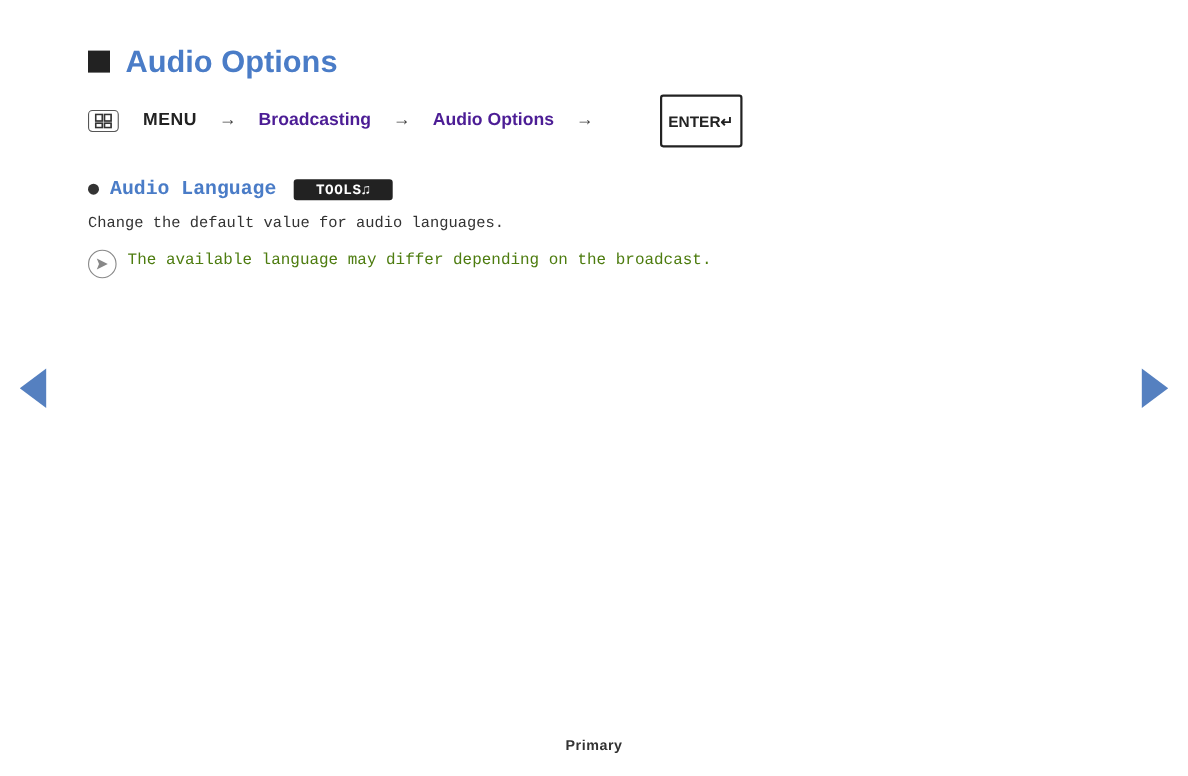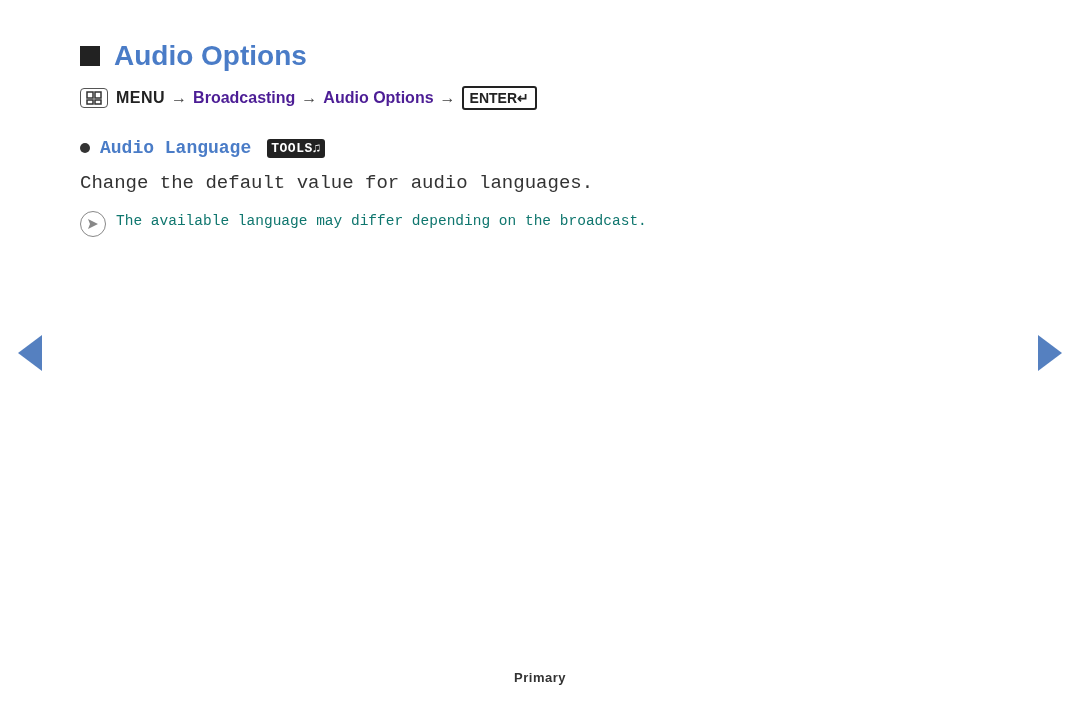--- a/index.html
+++ b/index.html
@@ -49,21 +49,21 @@
     .subtitle {
       font-size: 15px;
       color: #555555;
       margin-bottom: 18px;
       margin-left: 0;
     }
 
     .breadcrumb-row {
       display: flex;
       align-items: center;
-      gap: 6px;
+      gap: 20px;
       font-size: 16px;
       font-weight: 600;
       margin-bottom: 28px;
     }
 
     .menu-icon {
       display: inline-flex;
       align-items: center;
       justify-content: center;
       border: 1.5px solid #555;
@@ -91,24 +91,25 @@
       color: #4c1d95;
       font-weight: 600;
     }
 
     .enter-icon {
       display: inline-flex;
       align-items: center;
       justify-content: center;
       border: 2px solid #222;
       border-radius: 3px;
-      padding: 2px 6px;
+      padding: 14px 6px;
       font-size: 14px;
       font-weight: 700;
       color: #222;
+      margin-left: 40px;
     }
 
     .section {
       margin-bottom: 0;
       font-family: Liberation Mono, monospace;
     }
 
     .bullet-row {
       display: flex;
       align-items: center;
@@ -129,29 +130,29 @@
       font-weight: 600;
       color: #4a7cc7;
     }
 
     .tools-badge {
       display: inline-block;
       background: #222;
       color: #fff;
       font-size: 13px;
       font-weight: 600;
-      padding: 2px 4px;
+      padding: 2px 20px;
       border-radius: 3px;
       margin-left: 6px;
       vertical-align: middle;
       letter-spacing: 0.5px;
     }
 
     .description {
-      font-size: 19px;
+      font-size: 14px;
       color: #333;
       margin-bottom: 12px;
       line-height: 1.6;
     }
 
     .links-line {
       font-size: 15.5px;
       color: #333;
       line-height: 1.7;
       margin-bottom: 14px;
@@ -160,21 +161,21 @@
     .blue-link {
       color: #4a7cc7;
       font-weight: 600;
     }
 
     .note-row {
       display: flex;
       align-items: flex-start;
       gap: 10px;
       font-size: 14.5px;
-      color: #0f766e;
+      color: #4d7c0f;
       line-height: 1.6;
     }
 
     .note-icon {
       display: inline-flex;
       align-items: center;
       justify-content: center;
       width: 26px;
       height: 26px;
       border: 1.5px solid #888;

